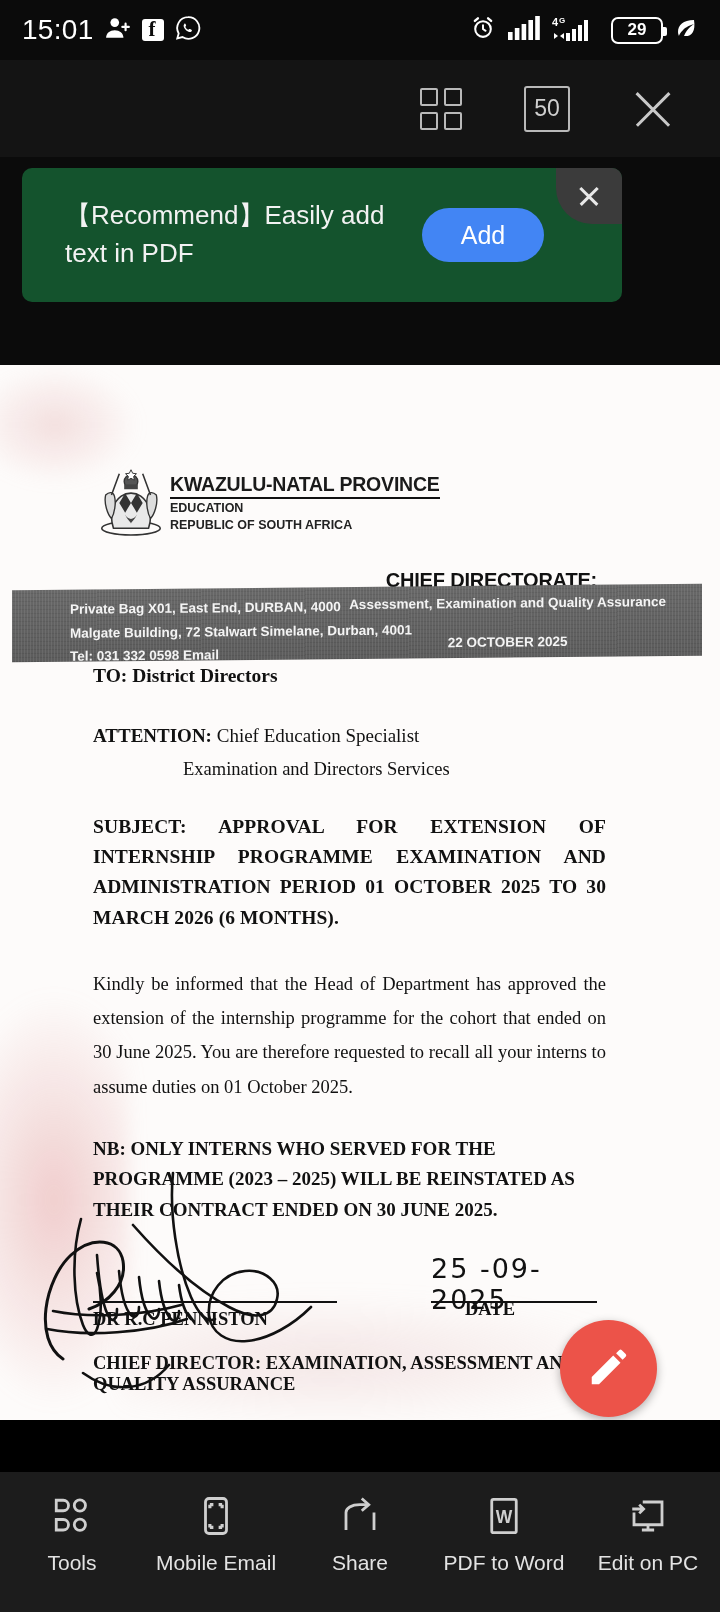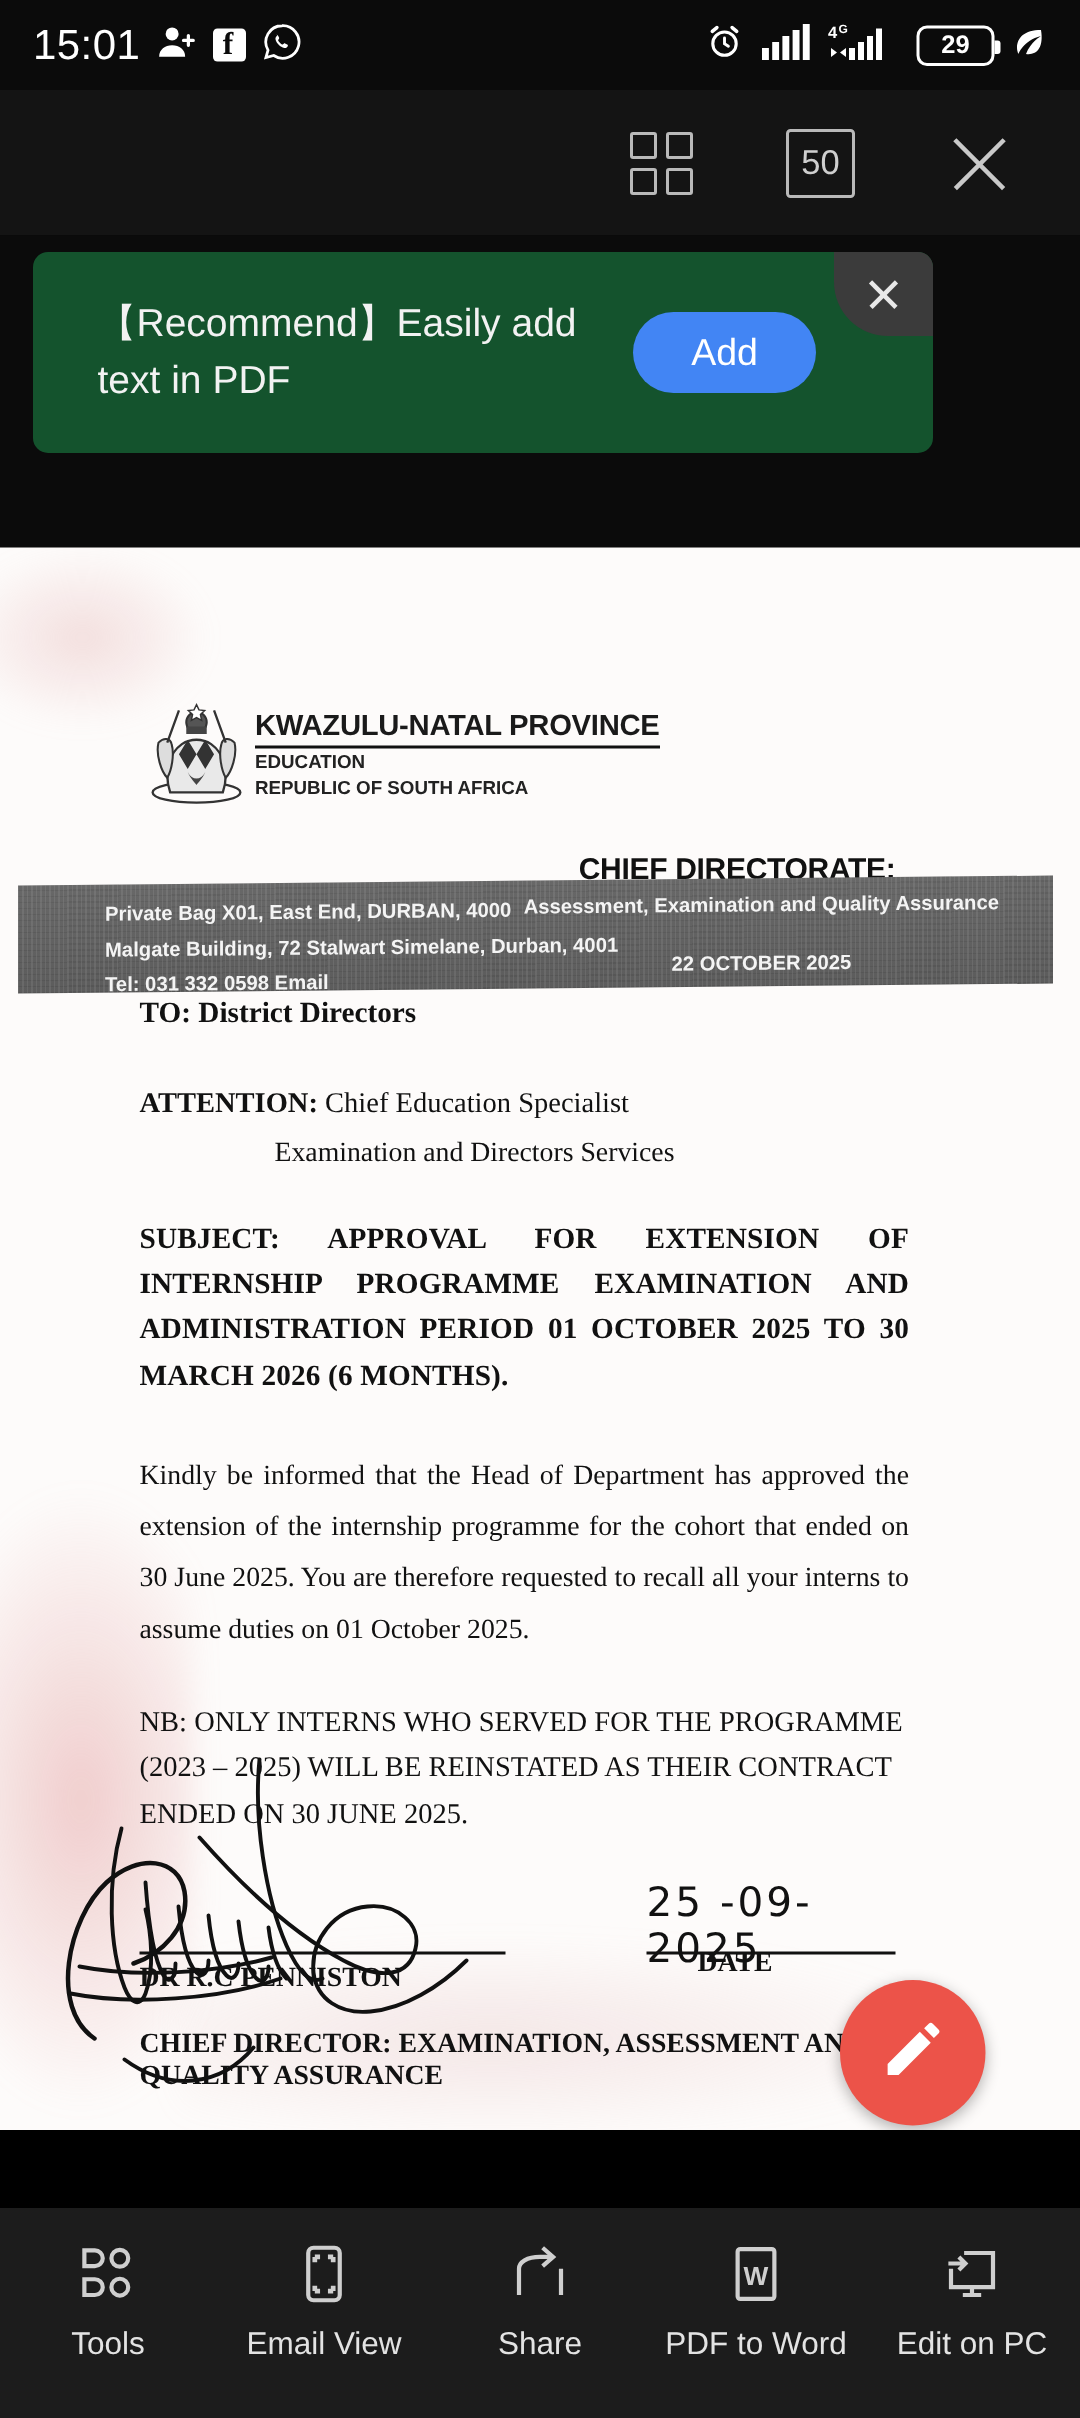--- a/index.html
+++ b/index.html
@@ -87,21 +87,21 @@
   .band-date{ margin-top:24px; font-size:13.5px; font-weight:bold; }
 
   .body{ position:absolute; left:93px; top:300px; width:513px;
     font-family:"Liberation Serif", serif; color:#111; }
   .to{ font-size:19.5px; font-weight:bold; }
   .attn{ font-size:19px; }
   .attn2{ font-size:18.5px; margin-left:90px; margin-top:12px; }
   .subject{ font-size:19.5px; font-weight:bold; text-align:justify; line-height:1.55;
     letter-spacing:.1px; }
   .para{ font-size:18.5px; text-align:justify; line-height:1.85; }
-  .nb{ font-size:19px; font-weight:normal; line-height:1.6; }
+  .nb{ font-size:19px; font-weight:bold; line-height:1.6; }
   .sigrow{ position:relative; height:96px; }
   .sigline{ position:absolute; left:0; top:62px; width:244px; height:1.6px; background:#111; }
   .dateline{ position:absolute; left:338px; top:62px; width:166px; height:1.6px; background:#111; }
   .signame{ position:absolute; left:0; top:70px; font-size:18.5px; font-weight:bold; }
   .datelbl{ position:absolute; left:372px; top:60px; font-size:18.5px; font-weight:bold; }
   .handdate{ position:absolute; left:338px; top:14px; font-size:27px; color:#111;
     font-family:"DejaVu Sans", sans-serif; letter-spacing:2px; }
   .footline{ font-size:18.5px; font-weight:bold; margin-top:18px; }
   .sigsvg{ position:absolute; left:-70px; top:-80px; width:420px; height:230px; pointer-events:none; }
 
@@ -320,21 +320,21 @@
     </span>
     <span class="nav-label">Tools</span>
   </div>
   <div class="nav-item">
     <span class="nav-ic">
       <svg width="42" height="42" viewBox="0 0 24 24" fill="none" stroke="#cfcfcf" stroke-width="1.6">
         <rect x="6" y="2" width="12" height="20" rx="2"></rect>
         <path d="M8.5 5.5h2M8.5 5.5v2M15.5 5.5h-2M15.5 5.5v2M8.5 18.5h2M8.5 18.5v-2M15.5 18.5h-2M15.5 18.5v-2" stroke-width="1.8"></path>
       </svg>
     </span>
-    <span class="nav-label">Email View</span>
+    <span class="nav-label">Mobile Email</span>
   </div>
   <div class="nav-item">
     <span class="nav-ic">
       <svg width="42" height="42" viewBox="0 0 24 24" fill="none" stroke="#cfcfcf" stroke-width="1.6">
         <path d="M4 20V10c0-2.5 3-4.5 8-4.5h4"></path>
           <path d="M20 20V10"></path>
           <path d="M13 2l4 3.5-4 3.5"></path>
       </svg>
     </span>
     <span class="nav-label">Share</span>

